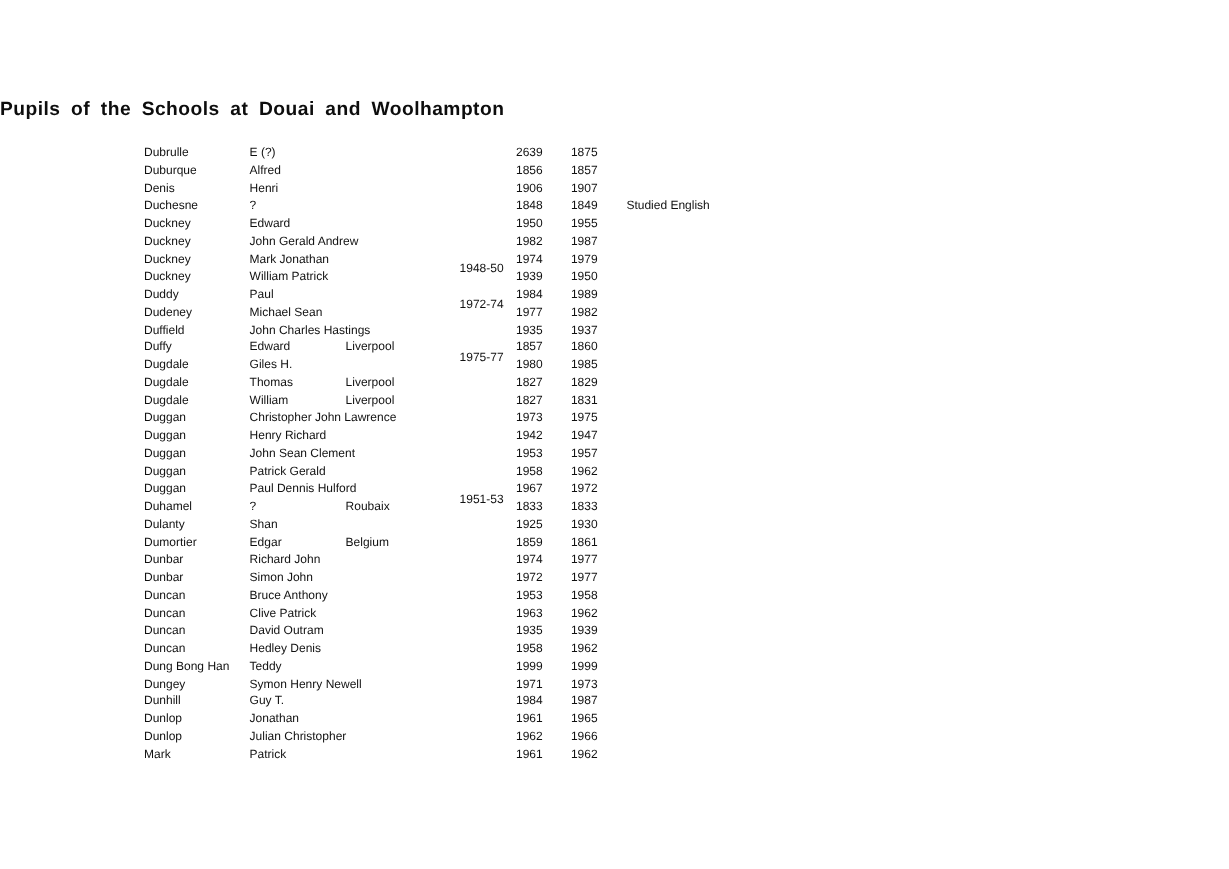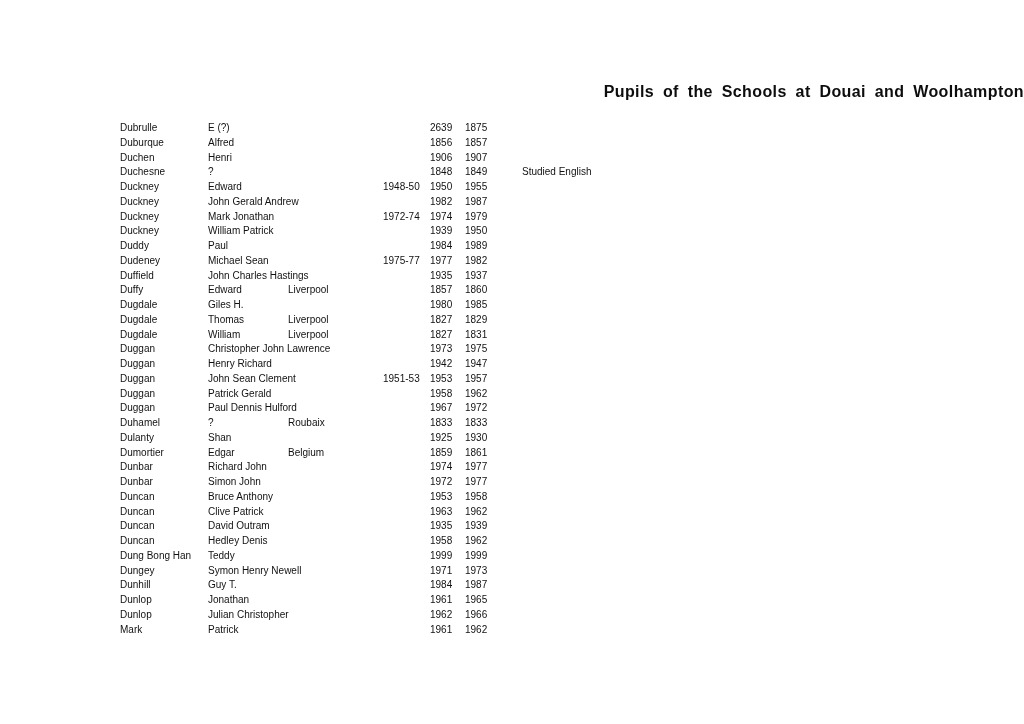--- a/index.html
+++ b/index.html
@@ -14,21 +14,21 @@
     background: #ffffff;
     overflow: hidden;
     font-family: "Liberation Sans", sans-serif;
     color: #111111;
   }
   .doc-title {
     position: absolute;
     top: 83px;
     left: 0;
     width: 1024px;
-    text-align: right;
+    text-align: left;
     font-size: 16px;
     font-weight: bold;
     letter-spacing: 0.4px;
     word-spacing: 4px;
     color: #0d0d0d;
     margin: 0;
   }
   .pupil-table {
     position: absolute;
     left: 120px;
@@ -39,23 +39,23 @@
     display: flex;
     height: 14.75px;
     line-height: 14.75px;
     font-size: 10px;
     white-space: nowrap;
   }
   .c { display: block; overflow: visible; }
   .c.surname  { width: 88px;  flex: none; }
   .c.forename { width: 80px;  flex: none; }
   .c.place    { width: 95px;  flex: none; }
-  .c.range    { width: 47px;  flex: none; }
+  .c.range    { width: 47px;  flex: none; margin-top: 38px; }
   .c.year1    { width: 35px;  flex: none; }
-  .c.year2    { width: 33px;  flex: none; }
+  .c.year2    { width: 33px;  flex: none; text-align: right; }
   .c.note     { flex: 1; margin-left: 24px; }
 </style>
 </head>
 <body>
 
 <div class="page">
   <h1 class="doc-title">Pupils of the Schools at Douai and Woolhampton</h1>
   <div class="pupil-table">
   <div class="row">
     <span class="c surname">Dubrulle</span>
@@ -71,21 +71,21 @@
     <span class="c surname">Duburque</span>
     <span class="c forename">Alfred</span>
     <span class="c place"></span>
     <span class="c range"></span>
     <span class="c year1">1856</span>
     <span class="c year2">1857</span>
     <span class="c note"></span>
   </div>
 
   <div class="row">
-    <span class="c surname">Duchen</span>
+    <span class="c surname">Denis</span>
     <span class="c forename">Henri</span>
     <span class="c place"></span>
     <span class="c range"></span>
     <span class="c year1">1906</span>
     <span class="c year2">1907</span>
     <span class="c note"></span>
   </div>
 
   <div class="row">
     <span class="c surname">Duchesne</span>

